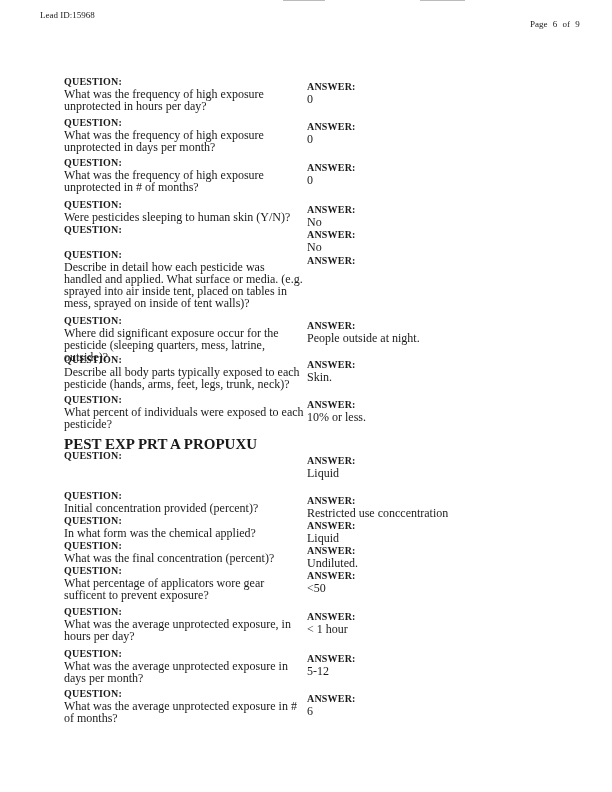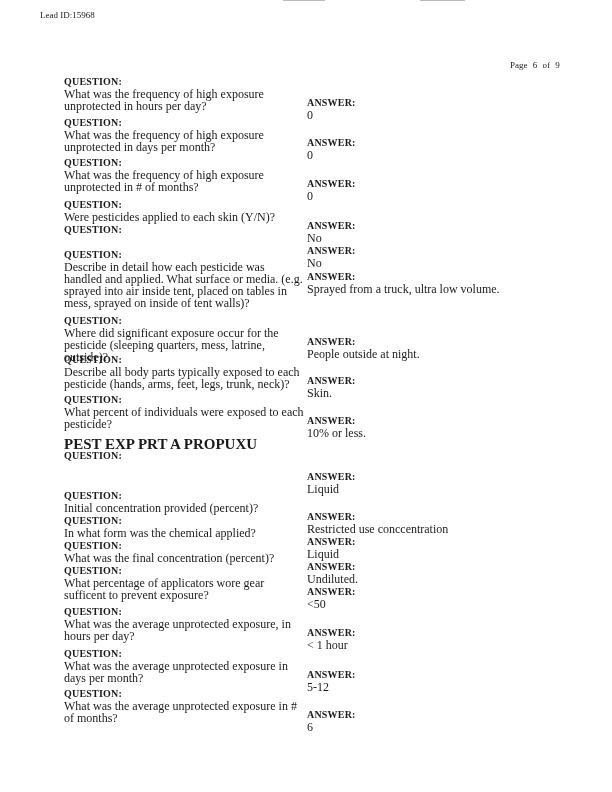--- a/index.html
+++ b/index.html
@@ -3,24 +3,24 @@
   <meta charset="utf-8">
   <style>
     html, body { margin: 0; padding: 0; background: #ffffff; }
     body {
       width: 612px; height: 792px; position: relative; overflow: hidden;
       font-family: "Liberation Serif", "DejaVu Serif", serif;
       color: #1a1a1a;
     }
     .scanmark { position: absolute; top: 0; height: 1px; background: #bbb; }
     .lead-id { position: absolute; left: 40px; top: 10px; font-size: 9px; }
-    .page-num { position: absolute; left: 510px; top: 19px; font-size: 9px; word-spacing: 3px; margin-top: 41px; }
+    .page-num { position: absolute; left: 530px; top: 19px; font-size: 9px; word-spacing: 3px; }
     .item { position: absolute; font-size: 9.5px; line-height: 12px; }
     .q { left: 64px; width: 240px; }
-    .a { left: 307px; width: 240px; margin-top: 16px; }
+    .a { left: 307px; width: 240px; }
     .lbl { font-weight: bold; font-size: 10px; letter-spacing: 0.2px; }
     .txt { font-size: 12px; }
     .section { position: absolute; left: 64px; font-weight: bold; font-size: 15px; }
   </style>
 </head>
 <body>
 
 <div class="scanmark" style="left:283px;width:42px;"></div>
 <div class="scanmark" style="left:420px;width:45px;"></div>
 
@@ -49,42 +49,41 @@
   <div class="lbl">QUESTION:</div>
   <div class="txt">What was the frequency of high exposure unprotected in # of months?</div>
 </div>
 <div class="item a" style="top:162px;">
   <div class="lbl">ANSWER:</div>
   <div class="txt">0</div>
 </div>
 
 <div class="item q" style="top:199px;">
   <div class="lbl">QUESTION:</div>
-  <div class="txt">Were pesticides applied to each skin (Y/N)?</div>
+  <div class="txt">Were pesticides sleeping to human skin (Y/N)?</div>
 </div>
 <div class="item a" style="top:204px;">
   <div class="lbl">ANSWER:</div>
   <div class="txt">No</div>
 </div>
 
 <div class="item q" style="top:224px;">
   <div class="lbl">QUESTION:</div>
 </div>
 <div class="item a" style="top:229px;">
   <div class="lbl">ANSWER:</div>
   <div class="txt">No</div>
 </div>
 
 <div class="item q" style="top:249px;">
   <div class="lbl">QUESTION:</div>
   <div class="txt">Describe in detail how each pesticide was handled and applied.  What surface or media. (e.g. sprayed into air inside tent, placed on tables in mess, sprayed on inside of tent walls)?</div>
 </div>
 <div class="item a" style="top:255px;">
   <div class="lbl">ANSWER:</div>
-  <div class="txt">Sprayed from a truck, ultra low volume.</div>
 </div>
 
 <div class="item q" style="top:315px;">
   <div class="lbl">QUESTION:</div>
   <div class="txt">Where did significant exposure occur for the pesticide (sleeping quarters, mess, latrine, outside)?</div>
 </div>
 <div class="item a" style="top:320px;">
   <div class="lbl">ANSWER:</div>
   <div class="txt">People outside at night.</div>
 </div>

